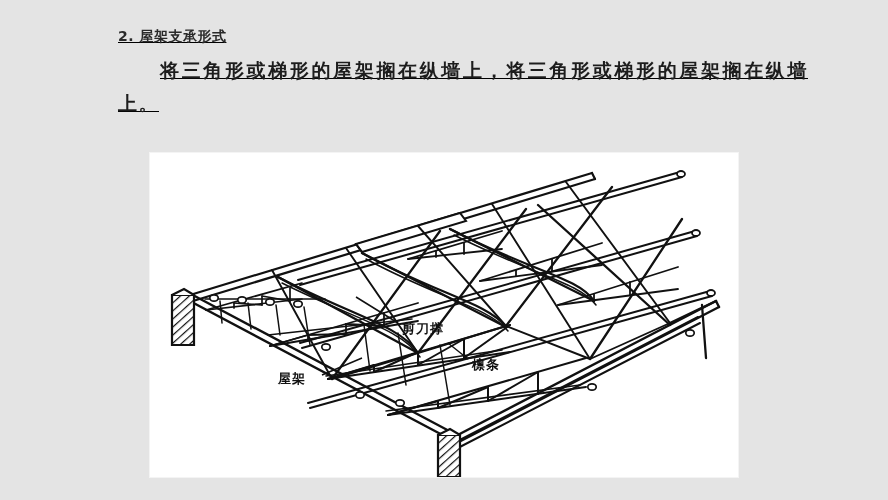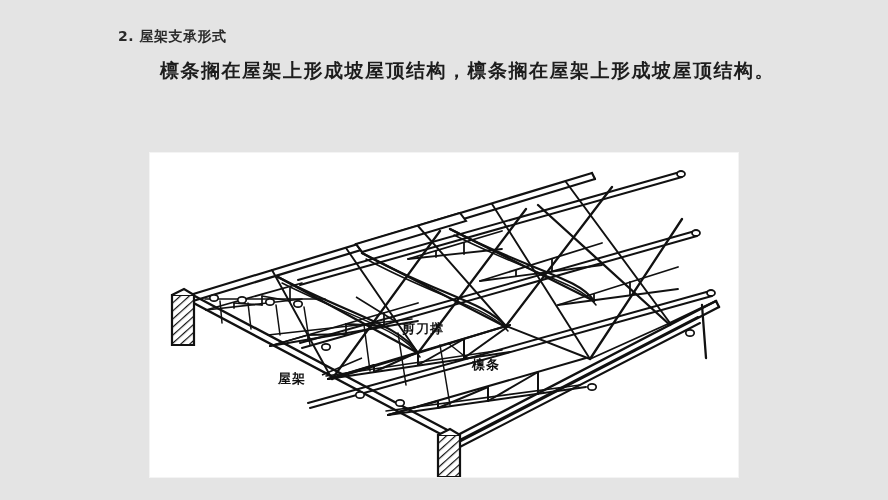--- a/index.html
+++ b/index.html
@@ -22,20 +22,21 @@
     height: 500px;
     background: #e4e4e4;
   }
 
   
   .text-block {
     position: absolute;
     left: 118px;
     top: 26px;
     width: 700px;
+    text-decoration: underline;
   }
 
   .heading-line {
     font-family: "DejaVu Sans", "Liberation Sans", sans-serif;
     font-size: 14px;
     font-weight: 700;
     color: #2a2a2a;
     letter-spacing: 0.5px;
     line-height: 20px;
     white-space: nowrap;
@@ -80,21 +81,21 @@
     letter-spacing: 1px;
   }
 </style>
 </head>
 <body>
 
 <div id="slide">
 
   <div class="text-block">
     <div class="heading-line">2. 屋架支承形式</div>
-    <div class="body-para">檩条搁在屋架上形成坡屋顶结构，檩条搁在屋架上形成坡屋顶结构。</div>
+    <div class="body-para">将三角形或梯形的屋架搁在纵墙上，将三角形或梯形的屋架搁在纵墙上。</div>
   </div>
 
   <div id="figure-panel">
     <svg id="truss-svg" viewBox="0 0 588 324">
 
       <defs>
 
         <pattern id="hatch" width="6" height="6" patternUnits="userSpaceOnUse" patternTransform="rotate(48)">
           <rect width="6" height="6" fill="#ffffff"></rect>
           <line x1="0" y1="0" x2="0" y2="6" stroke="#111111" stroke-width="2.4"></line>

